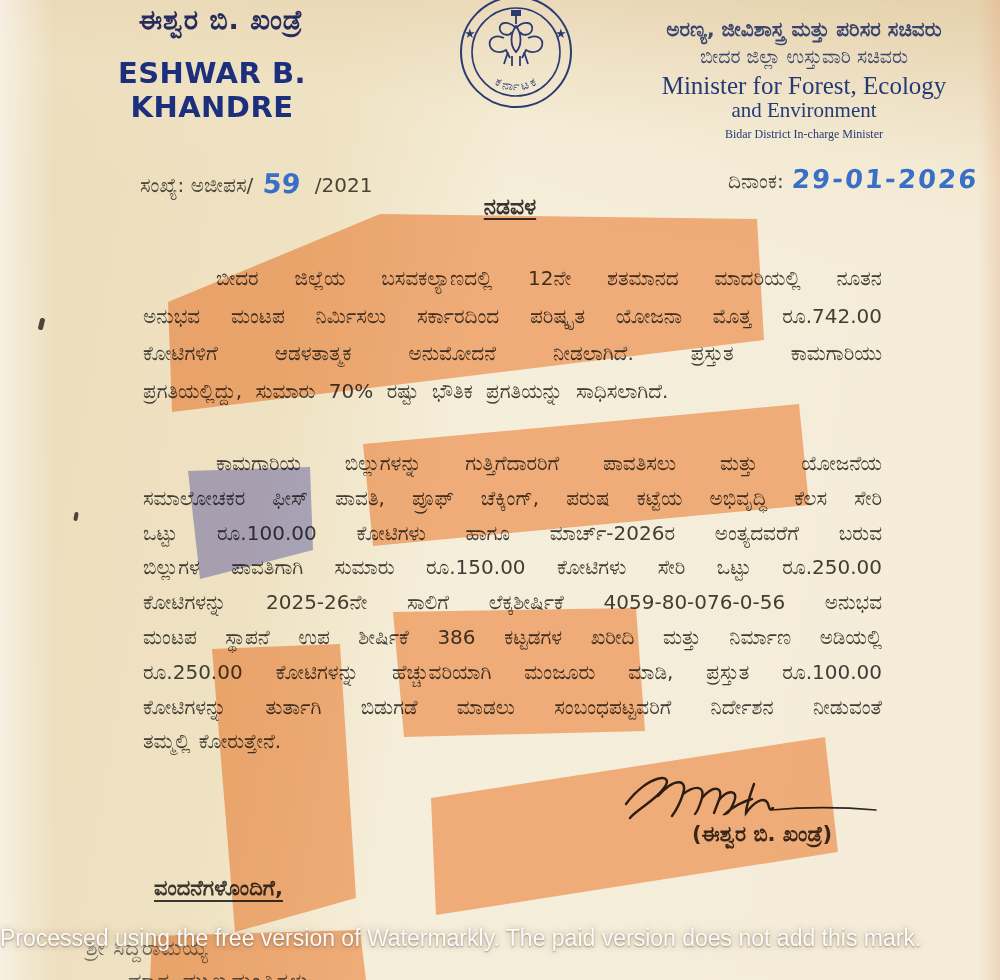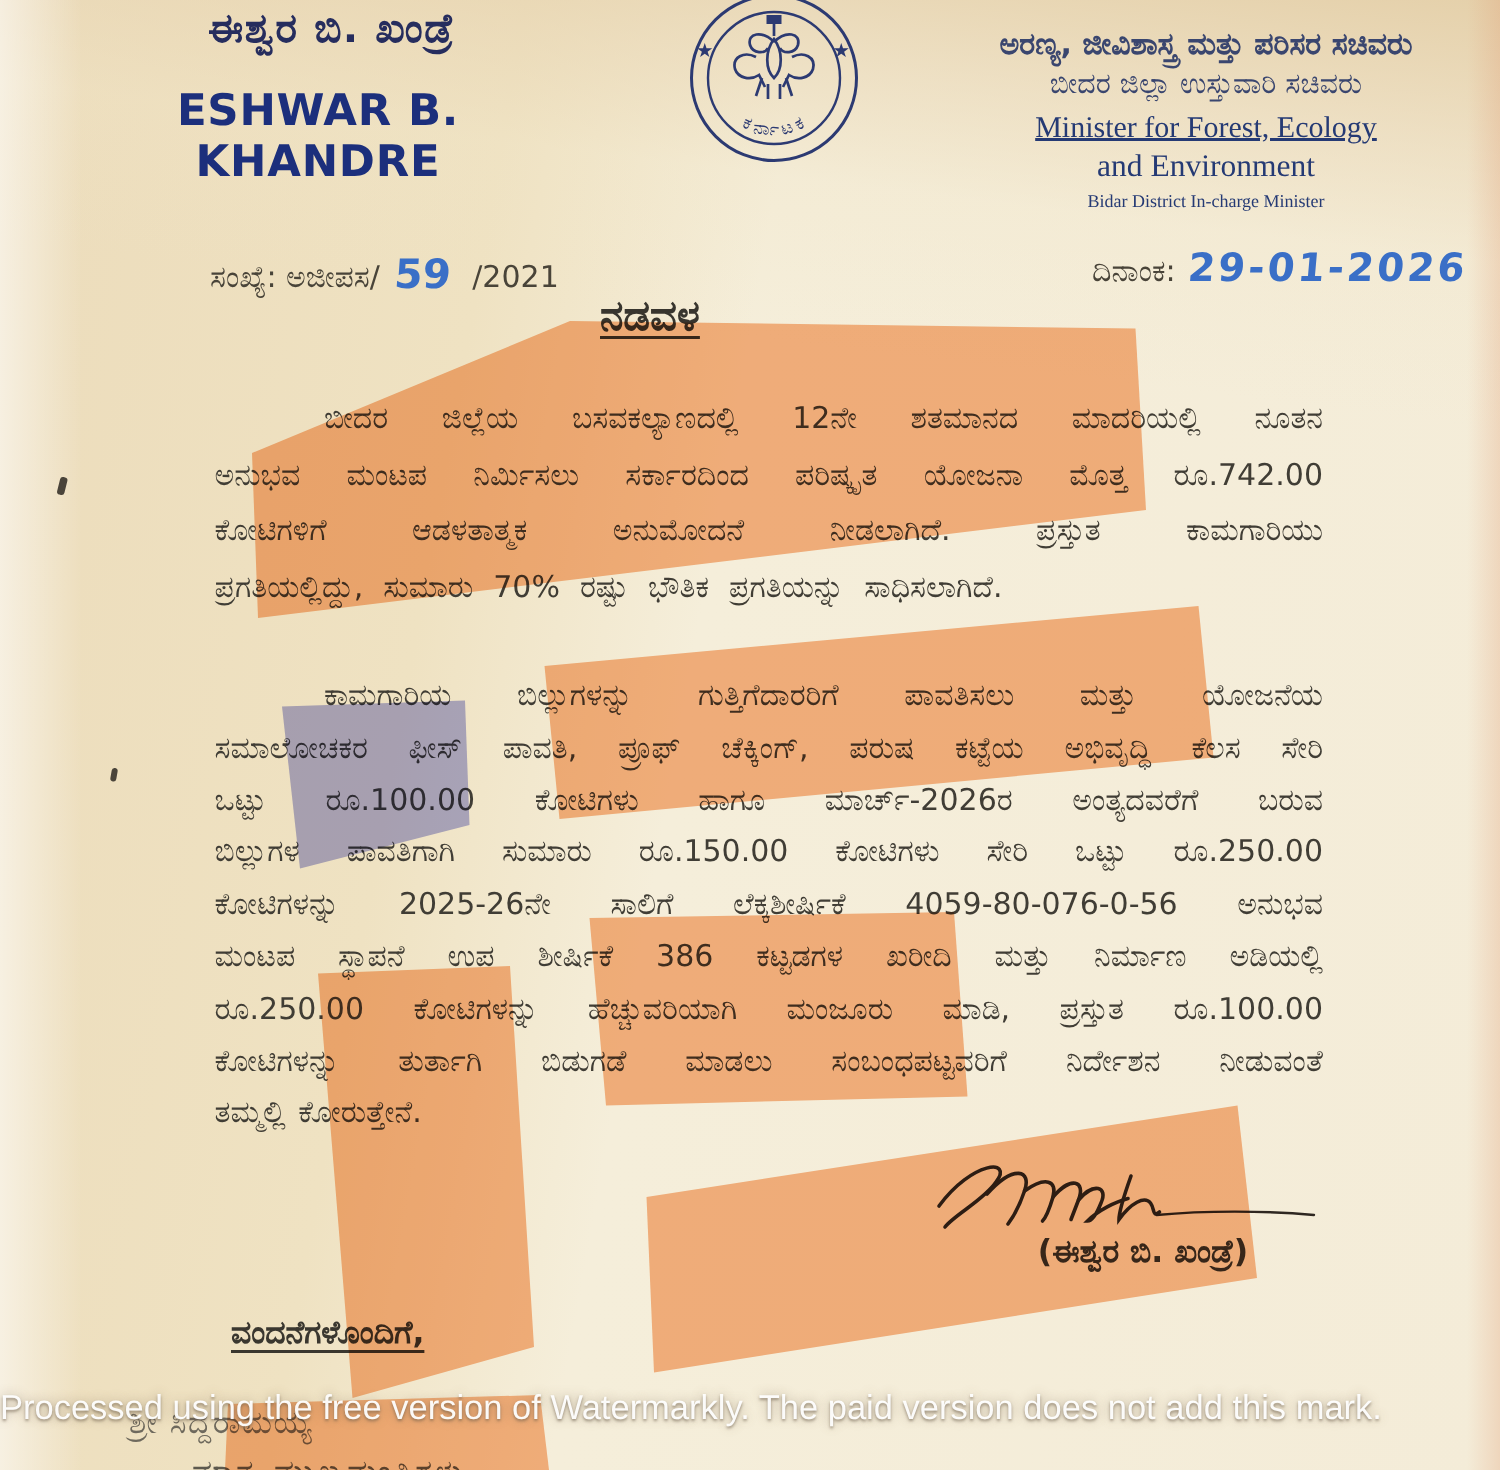--- a/index.html
+++ b/index.html
@@ -17,33 +17,33 @@
   .layer-highlight{position:absolute;inset:0;z-index:3;mix-blend-mode:multiply;pointer-events:none;}
   .layer-watermark{position:absolute;inset:0;z-index:4;pointer-events:none;}
 
   
   .name-kn{left:96px;top:4px;width:250px;text-align:center;font-size:27px;font-weight:bold;color:#262d5e;letter-spacing:1px;}
   .name-en{left:62px;top:56px;width:300px;text-align:center;font-size:29px;font-weight:bold;color:#1c2f7c;letter-spacing:0.5px;}
   .office{left:618px;top:16px;width:372px;text-align:center;color:#2c3b74;}
   .office .kn1{font-size:20px;line-height:27px;color:#3a466f;font-weight:bold;}
   .office .kn2{font-size:19px;line-height:26px;color:#3a466f;}
   .office .en{font-family:"Liberation Serif","DejaVu Serif",serif;color:#253a74;}
-  .office .en1{font-size:20px;line-height:25px;margin-top:4px;text-decoration:underline;}
+  .office .en1{font-size:25px;line-height:25px;margin-top:4px;}
   .office .en2{font-size:21px;line-height:24px;}
   .office .en3{font-size:12px;line-height:24px;}
   .office .en4{font-size:18px;line-height:22px;}
 
   
   .ref-no{left:140px;top:167px;font-size:20px;color:#494439;}
   .ref-no .hand{color:#3a6fc7;font-size:27px;font-weight:bold;position:relative;top:1px;margin:0 14px 0 10px;transform:skewX(-4deg);display:inline-block;}
   .ref-date{left:728px;top:164px;font-size:20px;color:#494439;}
   .ref-date .hand{color:#3a6fc7;font-size:26px;font-weight:bold;letter-spacing:2px;margin-left:8px;transform:skewX(-5deg);display:inline-block;}
 
   
-  .heading{left:400px;top:194px;width:220px;font-size:28px;font-weight:bold;color:#38352e;text-decoration:underline;text-underline-offset:4px;}
+  .heading{left:400px;top:194px;width:220px;text-align:center;font-size:22px;font-weight:bold;color:#38352e;text-decoration:underline;text-underline-offset:4px;}
 
   
   .para{left:143px;width:739px;color:#403d35;font-size:20px;}
   .p1{top:260px;}
   .p2{top:446px;}
   .line{width:739px;text-align:justify;text-align-last:justify;white-space:nowrap;}
   .p1 .line{height:37.5px;line-height:37.5px;}
   .p2 .line{height:34.8px;line-height:34.8px;}
   .line.indent{padding-left:73px;width:666px;}
   .line.loose{text-align:left;text-align-last:left;word-spacing:7px;}

